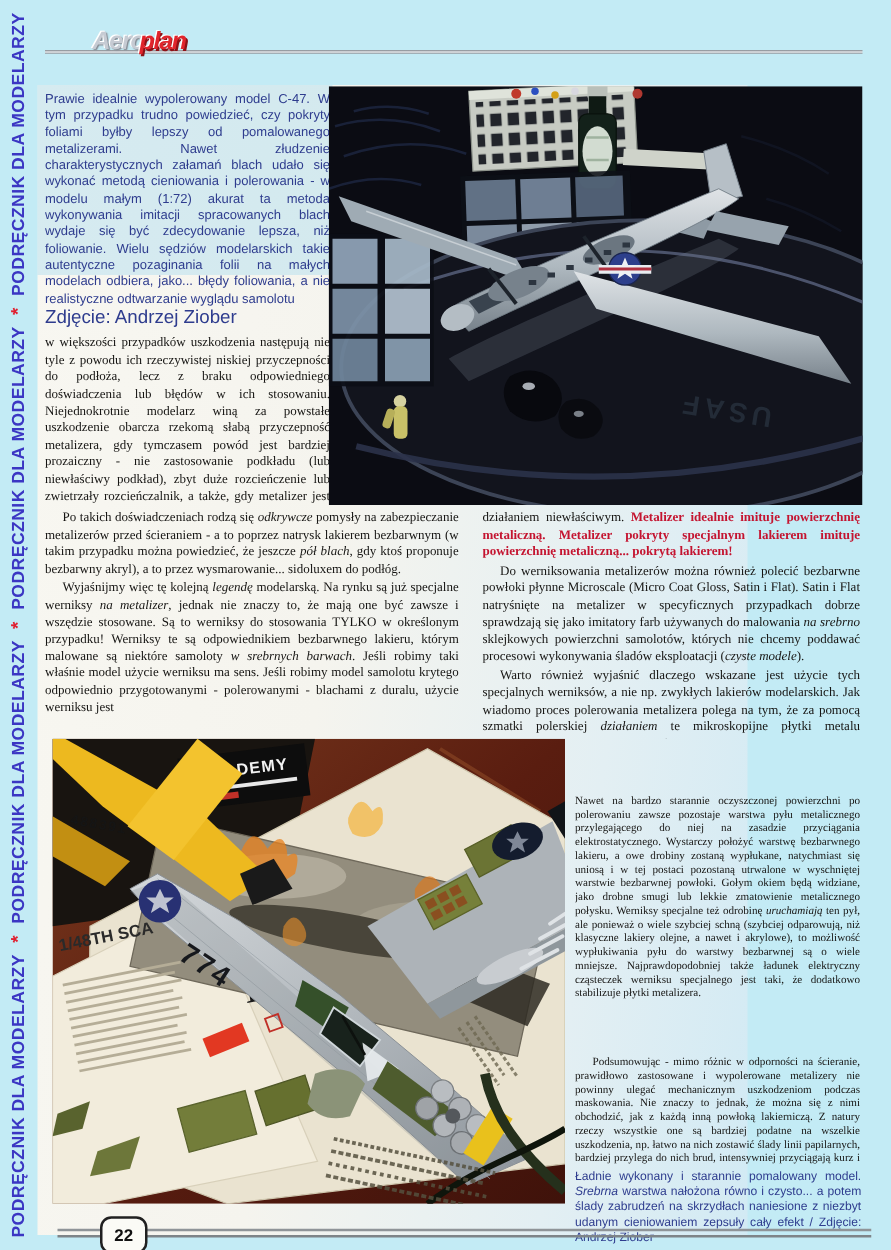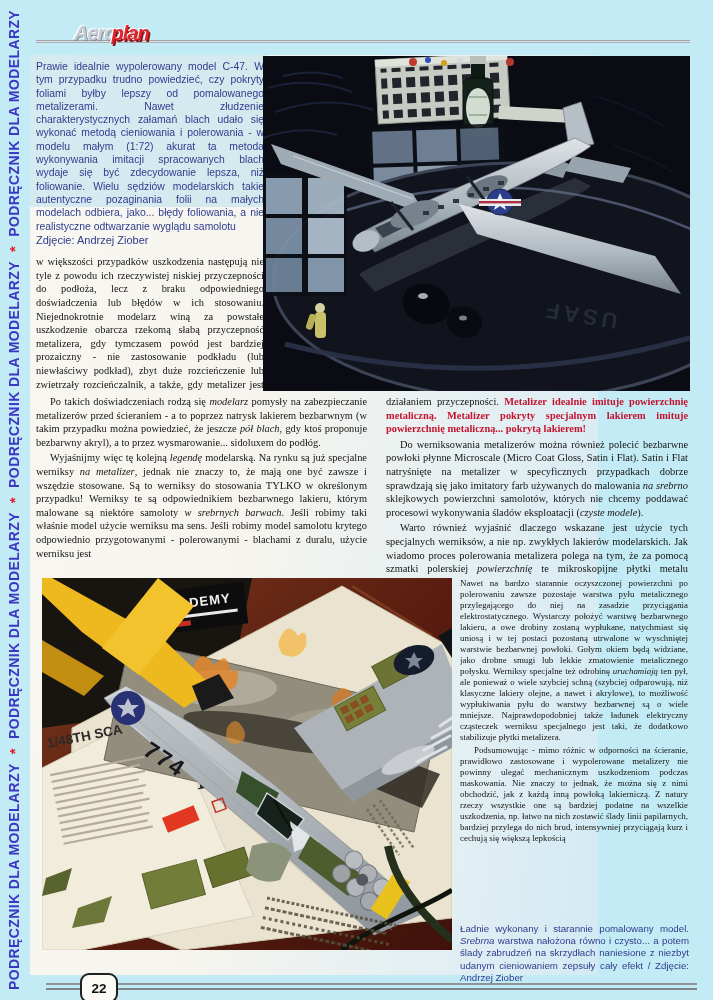--- a/index.html
+++ b/index.html
@@ -20,39 +20,39 @@
   .sidebar-inner .sb-star { color:#e01f2f; padding:0 9px; font-size:15px; }
   
   .head-rule { position:absolute; left:36px; top:40px; width:654px; height:3px;
     background:linear-gradient(180deg,#7d838a,#e8ebee 55%,#878d94); }
   .logo { position:absolute; left:74px; top:22px; z-index:2;
     font-family:"Liberation Sans","DejaVu Sans",sans-serif;
     font-style:italic; font-weight:bold; font-size:20px; letter-spacing:-1px; white-space:nowrap; }
   .logo .aero { color:#c6cbd3; text-shadow:-1px -1px 0 #ffffff, 1px 1px 1px #82878f; }
   .logo .plan { color:#e0252c; margin-left:-4px; text-shadow:-1px -1px 0 #fff, 1.5px 1.5px 0 #8e1116; }
   
-  .content { position:absolute; left:30px; top:55px; width:568px; height:920px;
+  .content { position:absolute; left:30px; top:68px; width:568px; height:920px;
     background:linear-gradient(98deg,#f8f7f1 0%,#f5f4ee 42%,#e3eff3 76%,#d2eaf4 100%); }
   .tint-topleft { position:absolute; left:0; top:0; width:236px; height:152px;
     background:rgba(158,215,240,.38); }
   .col { position:absolute; overflow:hidden; }
   .band1-left { left:6px; top:5px; width:228px; height:331px; }
   .band2-left { left:6px; top:340px; width:331px; height:183px; }
   .band2-right { left:356px; top:340px; width:302px; height:183px; }
   .band3-right { left:430px; top:523px; width:228px; height:341px; }
   .caption {
     font-family:"Liberation Sans","DejaVu Sans",sans-serif; color:#2e3c8e;
     font-size:10.4px; line-height:13.3px; text-align:justify; margin:0 0 1px 0;
   }
   .caption-credit { font-family:"Liberation Sans","DejaVu Sans",sans-serif; color:#2e3c8e;
-    font-size:11px; line-height:13.3px; margin:0 0 8px 0; }
+    font-size:15px; line-height:13.3px; margin:0 0 8px 0; }
   .body-text { font-size:10.4px; line-height:13.6px; text-align:justify; color:#151412; margin:0; }
   .body-text + .body-text { margin-top:2px; }
   .indent { text-indent:14px; }
-  .small .body-text { font-size:8.9px; line-height:11px; }
+  .small .body-text { font-size:8.9px; line-height:11px;margin-top:44px; }
   .red-bold { color:#c41430; font-weight:bold; }
   .cap-bottom { position:absolute; left:430px; top:868px; width:229px;
     font-family:"Liberation Sans","DejaVu Sans",sans-serif; color:#2e3c8e;
     font-size:9.7px; line-height:12.2px; text-align:justify; }
   
   .photo1 { position:absolute; left:233px; top:1px; width:427px; height:335px; }
   .photo2 { position:absolute; left:12px; top:523px; width:410px; height:372px; }
   .photo1 svg, .photo2 svg { display:block; }
   
   .foot-rule-a { position:absolute; left:46px; top:983px; width:651px; height:1.5px; background:#8f9498; }
@@ -189,27 +189,27 @@
         <ellipse cx="200" cy="262" rx="4" ry="2.5" fill="#aab2bc" opacity=".7"></ellipse>
         <g transform="translate(50,248)">
           <circle cx="7" cy="4" r="5" fill="#d6d2a0"></circle>
           <rect x="2" y="8" width="11" height="26" rx="4" fill="#c9c168"></rect>
           <rect x="-3" y="10" width="7" height="16" rx="3" fill="#b7af5a" transform="rotate(18 0 10)"></rect>
         </g>
       </svg>
     </div>
 
     <div class="col band2-left">
-      <p class="body-text indent">Po takich doświadczeniach rodzą się <i>modelarz</i> pomysły na zabezpieczanie metalizerów przed ścieraniem - a to poprzez natrysk lakierem bezbarwnym (w takim przypadku można powiedzieć, że jeszcze <i>pół blach</i>, gdy ktoś proponuje bezbarwny akryl), a to przez wysmarowanie... sidoluxem do podłóg.</p>
+      <p class="body-text indent">Po takich doświadczeniach rodzą się <i>odkrywcze</i> pomysły na zabezpieczanie metalizerów przed ścieraniem - a to poprzez natrysk lakierem bezbarwnym (w takim przypadku można powiedzieć, że jeszcze <i>pół blach</i>, gdy ktoś proponuje bezbarwny akryl), a to przez wysmarowanie... sidoluxem do podłóg.</p>
       <p class="body-text indent">Wyjaśnijmy więc tę kolejną <i>legendę</i> modelarską. Na rynku są już specjalne werniksy <i>na metalizer</i>, jednak nie znaczy to, że mają one być zawsze i wszędzie stosowane. Są to werniksy do stosowania TYLKO w określonym przypadku! Werniksy te są odpowiednikiem bezbarwnego lakieru, którym malowane są niektóre samoloty <i>w srebrnych barwach</i>. Jeśli robimy taki właśnie model użycie werniksu ma sens. Jeśli robimy model samolotu krytego odpowiednio przygotowanymi - polerowanymi - blachami z duralu, użycie werniksu jest</p>
     </div>
     <div class="col band2-right">
-      <p class="body-text"><span>działaniem przyczepności. </span><span class="red-bold">Metalizer idealnie imituje powierzchnię metaliczną. Metalizer pokryty specjalnym lakierem imituje powierzchnię metaliczną... pokrytą lakierem!</span></p>
+      <p class="body-text"><span>działaniem niewłaściwym. </span><span class="red-bold">Metalizer idealnie imituje powierzchnię metaliczną. Metalizer pokryty specjalnym lakierem imituje powierzchnię metaliczną... pokrytą lakierem!</span></p>
       <p class="body-text indent">Do werniksowania metalizerów można również polecić bezbarwne powłoki płynne Microscale (Micro Coat Gloss, Satin i Flat). Satin i Flat natryśnięte na metalizer w specyficznych przypadkach dobrze sprawdzają się jako imitatory farb używanych do malowania <i>na srebrno</i> sklejkowych powierzchni samolotów, których nie chcemy poddawać procesowi wykonywania śladów eksploatacji (<i>czyste modele</i>).</p>
-      <p class="body-text indent">Warto również wyjaśnić dlaczego wskazane jest użycie tych specjalnych werniksów, a nie np. zwykłych lakierów modelarskich. Jak wiadomo proces polerowania metalizera polega na tym, że za pomocą szmatki polerskiej <i>powierzchnię</i> te mikroskopijne płytki metalu stanowiące zawiesinę pigmentu w farbie.</p>
+      <p class="body-text indent">Warto również wyjaśnić dlaczego wskazane jest użycie tych specjalnych werniksów, a nie np. zwykłych lakierów modelarskich. Jak wiadomo proces polerowania metalizera polega na tym, że za pomocą szmatki polerskiej <i>działaniem</i> te mikroskopijne płytki metalu stanowiące zawiesinę pigmentu w farbie.</p>
     </div>
 
     <div class="photo2">
       <svg width="410" height="372" viewBox="0 0 410 372" xmlns="http://www.w3.org/2000/svg">
         <defs>
           <linearGradient id="wood" x1="0" y1="0" x2="1" y2="1">
             <stop offset="0" stop-color="#7a3a1e"></stop>
               <stop offset=".5" stop-color="#5a1d10"></stop>
               <stop offset="1" stop-color="#3f120a"></stop>
           </linearGradient>

